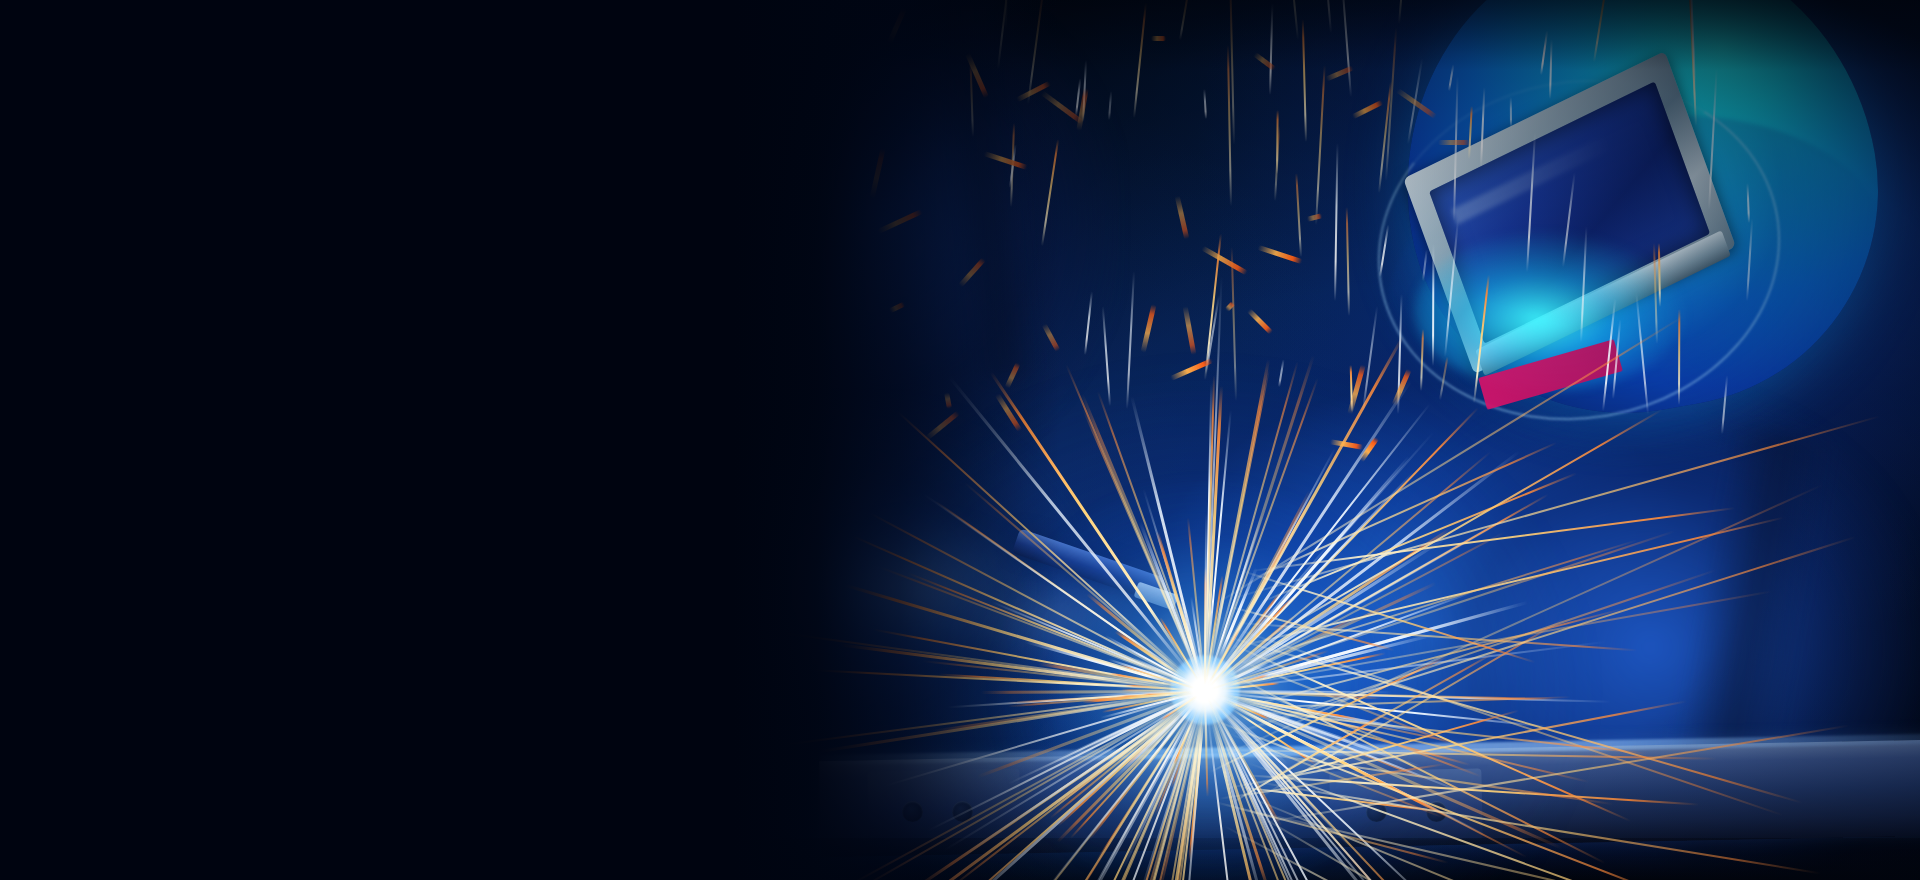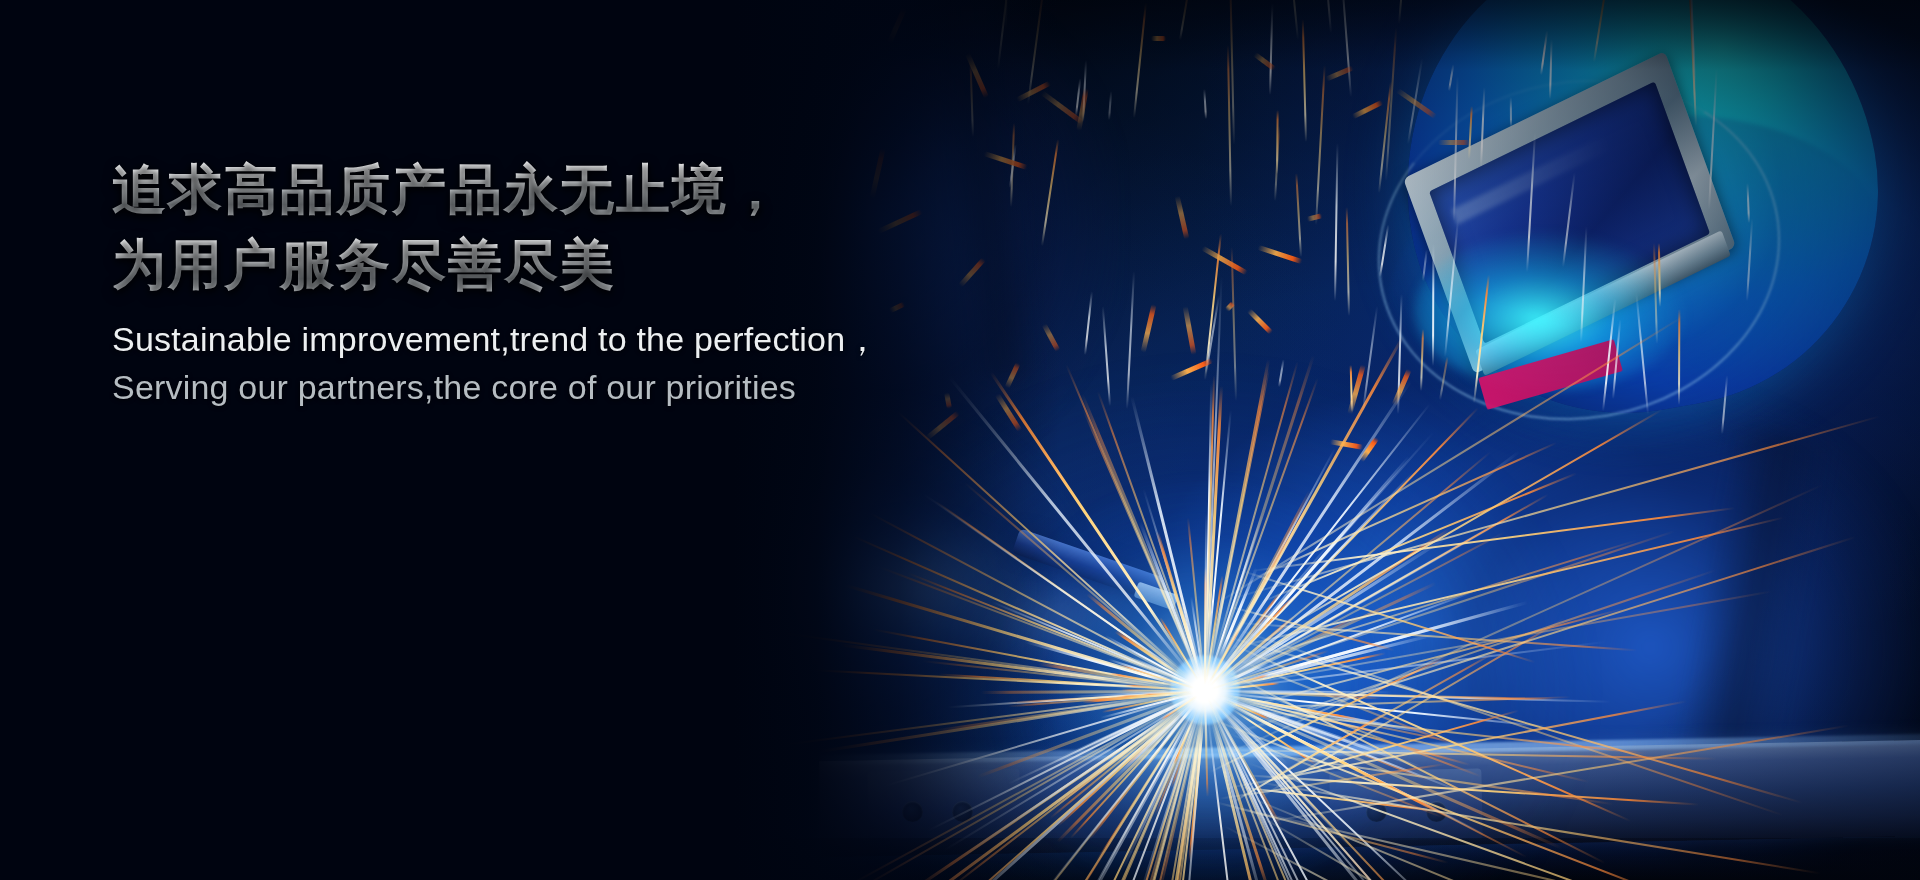--- a/index.html
+++ b/index.html
@@ -694,20 +694,14 @@
         <i class="spark" style="left:578px;top:688px;width:563px;height:2px;opacity:0.38;transform:rotate(-10.0deg);"></i>
         <i class="spark" style="left:590px;top:598px;width:675px;height:2px;opacity:0.70;transform:rotate(-15.7deg);"></i>
         <i class="spark" style="left:601px;top:804px;width:535px;height:2px;opacity:0.52;transform:rotate(30.3deg);"></i>
       </div>
 
     <div id="photo-fade-top"></div>
     <div id="photo-vignette"></div>
     <div id="photo-fade-left"></div>
   </div>
 
-  <div id="copy">
-    <div class="cn-line">追求高品质产品永无止境，</div>
-    <div class="cn-line">为用户服务尽善尽美</div>
-    <div class="en-line" id="en1">Sustainable improvement,trend to the perfection，</div>
-    <div class="en-line" id="en2">Serving our partners,the core of our priorities</div>
-  </div>
 
 </div>
 
 </body></html>

